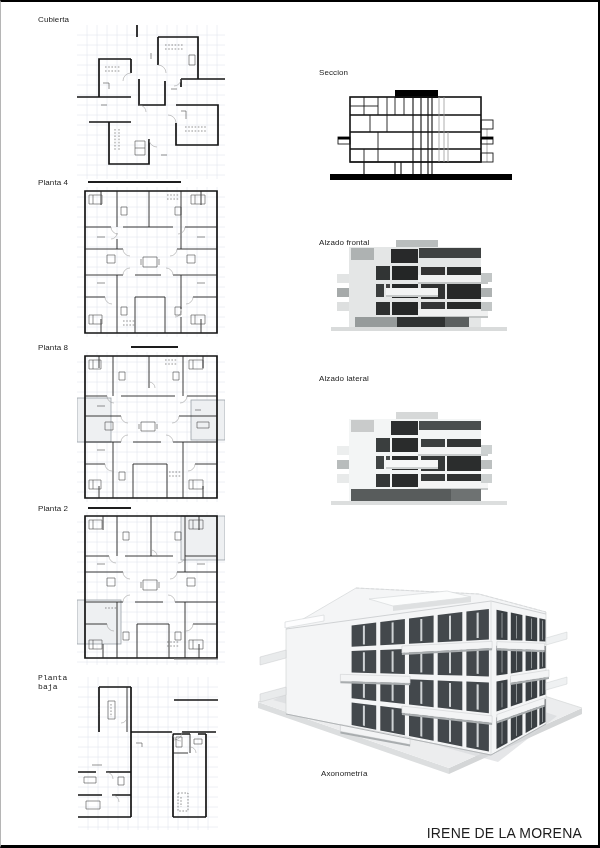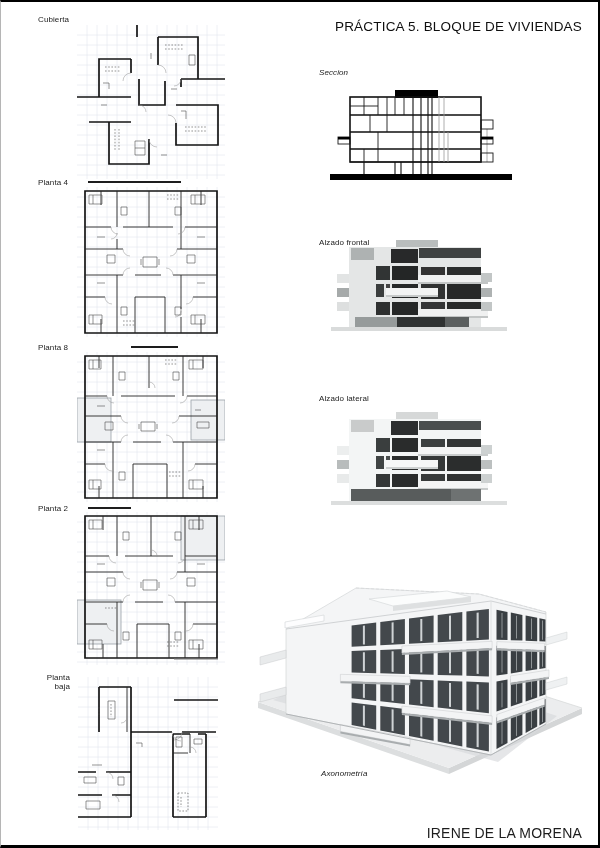--- a/index.html
+++ b/index.html
@@ -1,20 +1,20 @@
 <!DOCTYPE html>
 <html><head>
 <meta charset="utf-8">
 <style>
   html,body{margin:0;padding:0;background:#9a9a9a;}
   .page{position:relative;width:600px;height:848px;margin:0 auto;background:#ffffff;overflow:hidden;
         font-family:"Liberation Sans",sans-serif;
         border-top:2px solid #000;border-bottom:3px solid #000;border-right:2px solid #000;border-left:1px solid #b5b5b5;
         box-sizing:border-box;}
-  .lbl{position:absolute;font-size:8px;line-height:9px;color:#1b1b1b;letter-spacing:.1px;text-align:right;}
+  .lbl{position:absolute;font-size:8px;line-height:9px;color:#1b1b1b;letter-spacing:.1px;}
   .title{position:absolute;top:17px;right:16px;font-size:13.5px;color:#0f0f0f;letter-spacing:.2px;font-weight:400;}
   .footer{position:absolute;top:823px;right:16px;font-size:14px;color:#1d1d1d;letter-spacing:.2px;}
   svg{position:absolute;display:block;}
   .sepline{position:absolute;background:#1d1d1d;}
   
   .grid{stroke:#e0e6ec;stroke-width:.55;fill:none}
   .wx{stroke:#141414;stroke-width:1.7;fill:none}
   .wm{stroke:#141414;stroke-width:1.3;fill:none}
   .wi{stroke:#242424;stroke-width:.9;fill:none}
   .f{stroke:#4a4a4a;stroke-width:.6;fill:none}
@@ -24,33 +24,32 @@
   .sec1{stroke:#111;stroke-width:1.6;fill:none}
   .sec2{stroke:#111;stroke-width:1.1;fill:none}
   .sec3{stroke:#1a1a1a;stroke-width:.9;fill:none}
   .secg{stroke:#9a9a9a;stroke-width:.8;fill:none}
 </style>
 </head>
 <body>
 
 <div class="page">
 
-  <div class="title">PRÁCTICA 5. BLOQUE DE VIVIENDAS</div>
   <div class="footer">IRENE DE LA MORENA</div>
 
   <div class="lbl" style="left:37px;top:13px;">Cubierta</div>
   <div class="lbl" style="left:37px;top:176px;">Planta 4</div>
   <div class="lbl" style="left:37px;top:341px;">Planta 8</div>
   <div class="lbl" style="left:37px;top:502px;">Planta 2</div>
-  <div class="lbl" style="left:37px;top:671px;width:32px;">Planta baja</div>
-
-  <div class="lbl" style="left:318px;top:66px;font-style:italic;">Seccion</div>
+  <div class="lbl" style="left:37px;top:671px;width:32px;font-family:Liberation Mono, monospace;">Planta baja</div>
+
+  <div class="lbl" style="left:318px;top:66px;">Seccion</div>
   <div class="lbl" style="left:318px;top:236px;">Alzado frontal</div>
-  <div class="lbl" style="left:318px;top:392px;">Alzado lateral</div>
-  <div class="lbl" style="left:320px;top:767px;font-style:italic;">Axonometría</div>
+  <div class="lbl" style="left:318px;top:372px;">Alzado lateral</div>
+  <div class="lbl" style="left:320px;top:767px;">Axonometría</div>
 
   <div class="sepline" style="left:87px;top:179px;width:93px;height:2px;"></div>
   <div class="sepline" style="left:130px;top:344px;width:47px;height:2px;"></div>
   <div class="sepline" style="left:87px;top:505px;width:43px;height:2px;"></div>
 
   <svg style="left:76px;top:23px;" width="148" height="154" viewBox="0 0 148 154">
     <path class="grid" d="M10 0V154M20 0V154M30 0V154M40 0V154M50 0V154M60 0V154M70 0V154M80 0V154M90 0V154M100 0V154M110 0V154M120 0V154M130 0V154M140 0V154M0 10H148M0 20H148M0 30H148M0 40H148M0 50H148M0 60H148M0 70H148M0 80H148M0 90H148M0 100H148M0 110H148M0 120H148M0 130H148M0 140H148M0 150H148"></path>
     <g>
       <path class="wx" d="M81 12H121V54H104M81 12V40M54 34H22V72H54M54 34V48M99 80H141V120H99V98M32 97V139H72V114M32 97H54M0 72H22M121 54H148M12 97H32M60 0V12M62 54V80H88V56M104 54V62"></path>
     </g>

